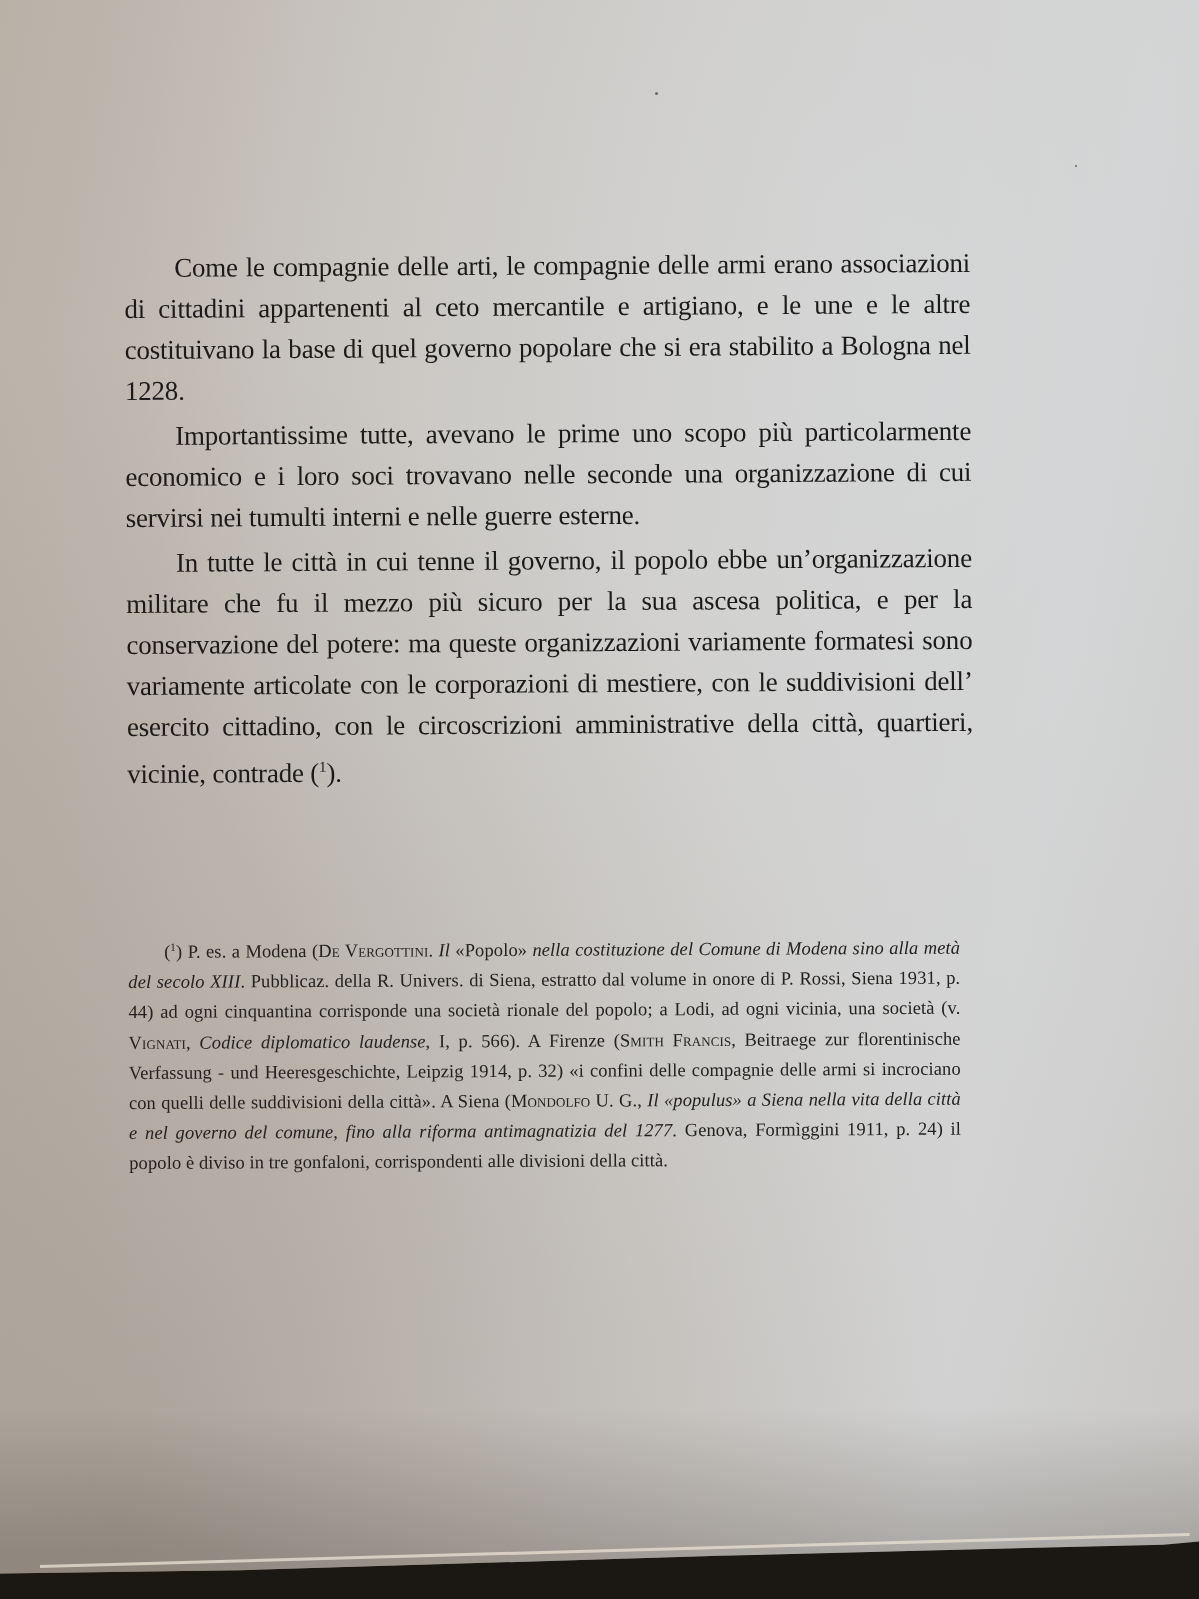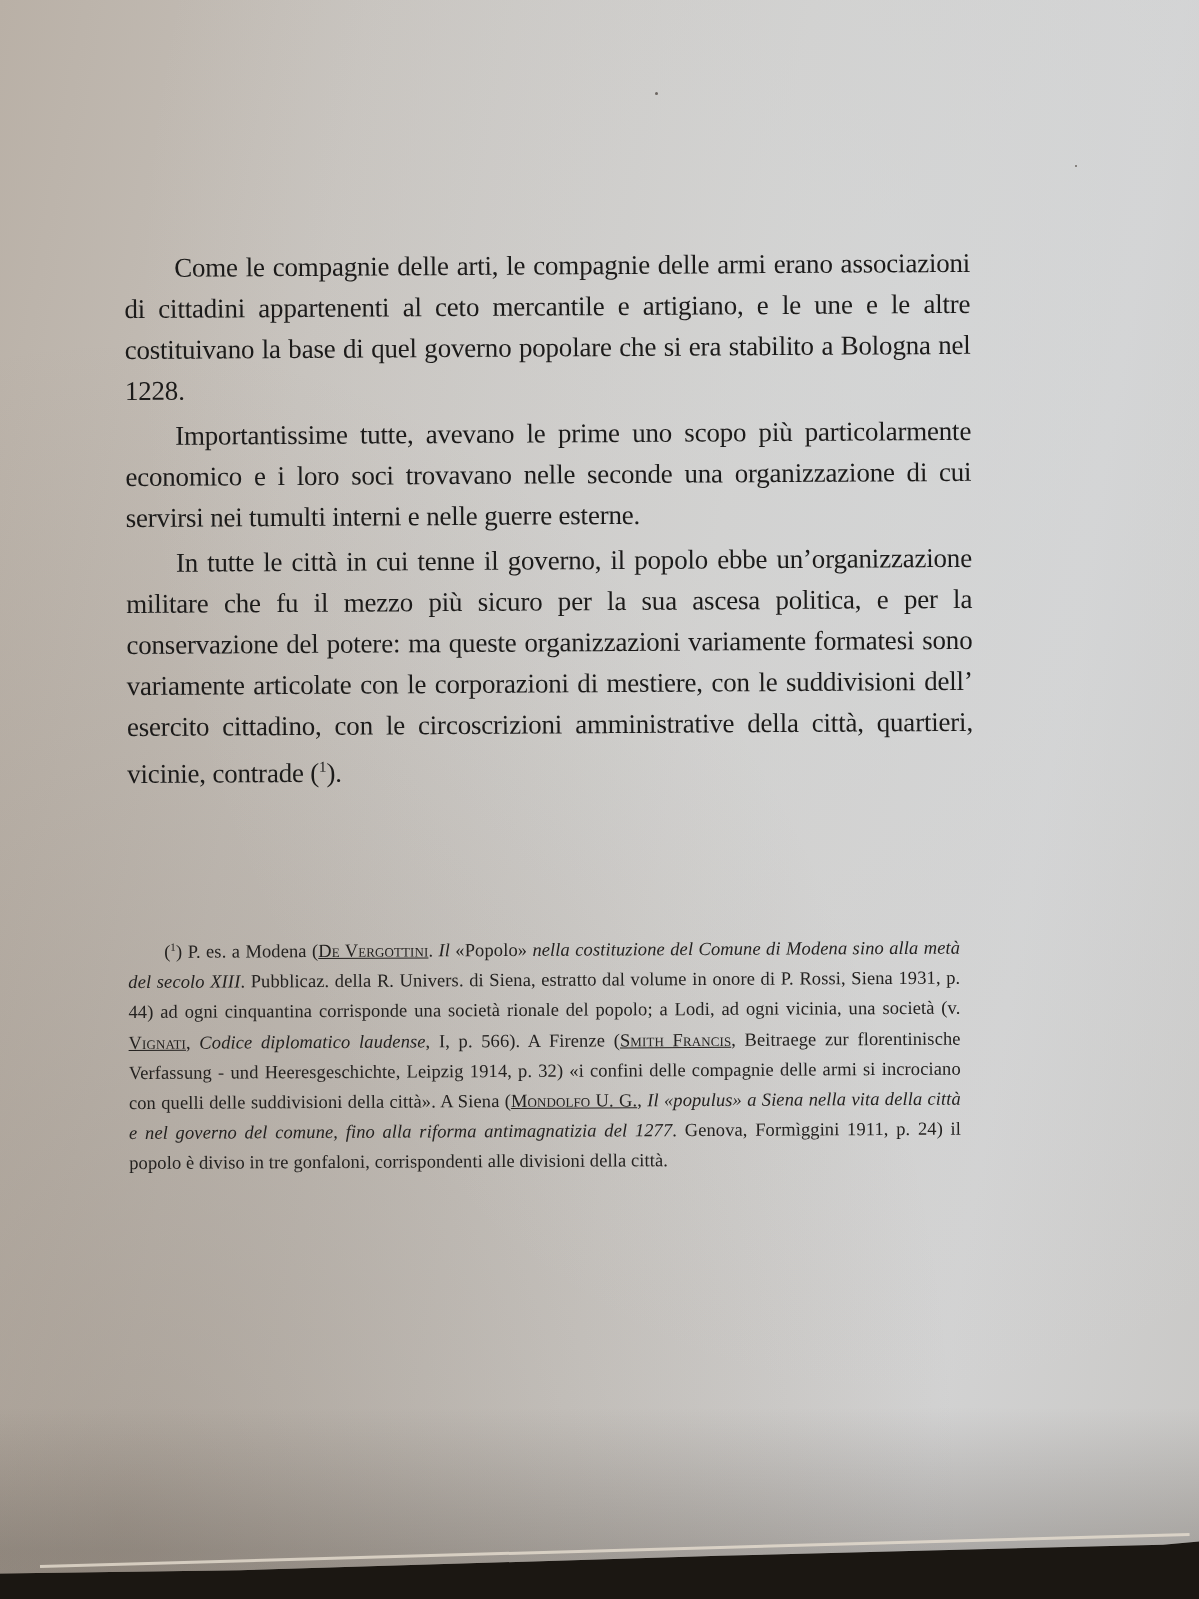--- a/index.html
+++ b/index.html
@@ -84,21 +84,21 @@
     line-height: 30.2px;
     text-align: justify;
     text-indent: 36px;
     margin: 0;
     letter-spacing: 0.1px;
   }
   .fn-mark {
     font-size: 11px;
     vertical-align: 7px;
   }
-  .sc { font-variant: small-caps; text-decoration: underline; }
+  .sc { font-variant: small-caps; }
   em { font-style: italic; }
   .speck {
     position: absolute;
     width: 3px;
     height: 3px;
     border-radius: 50%;
     background: #6b6560;
   }
 </style>
 </head>

